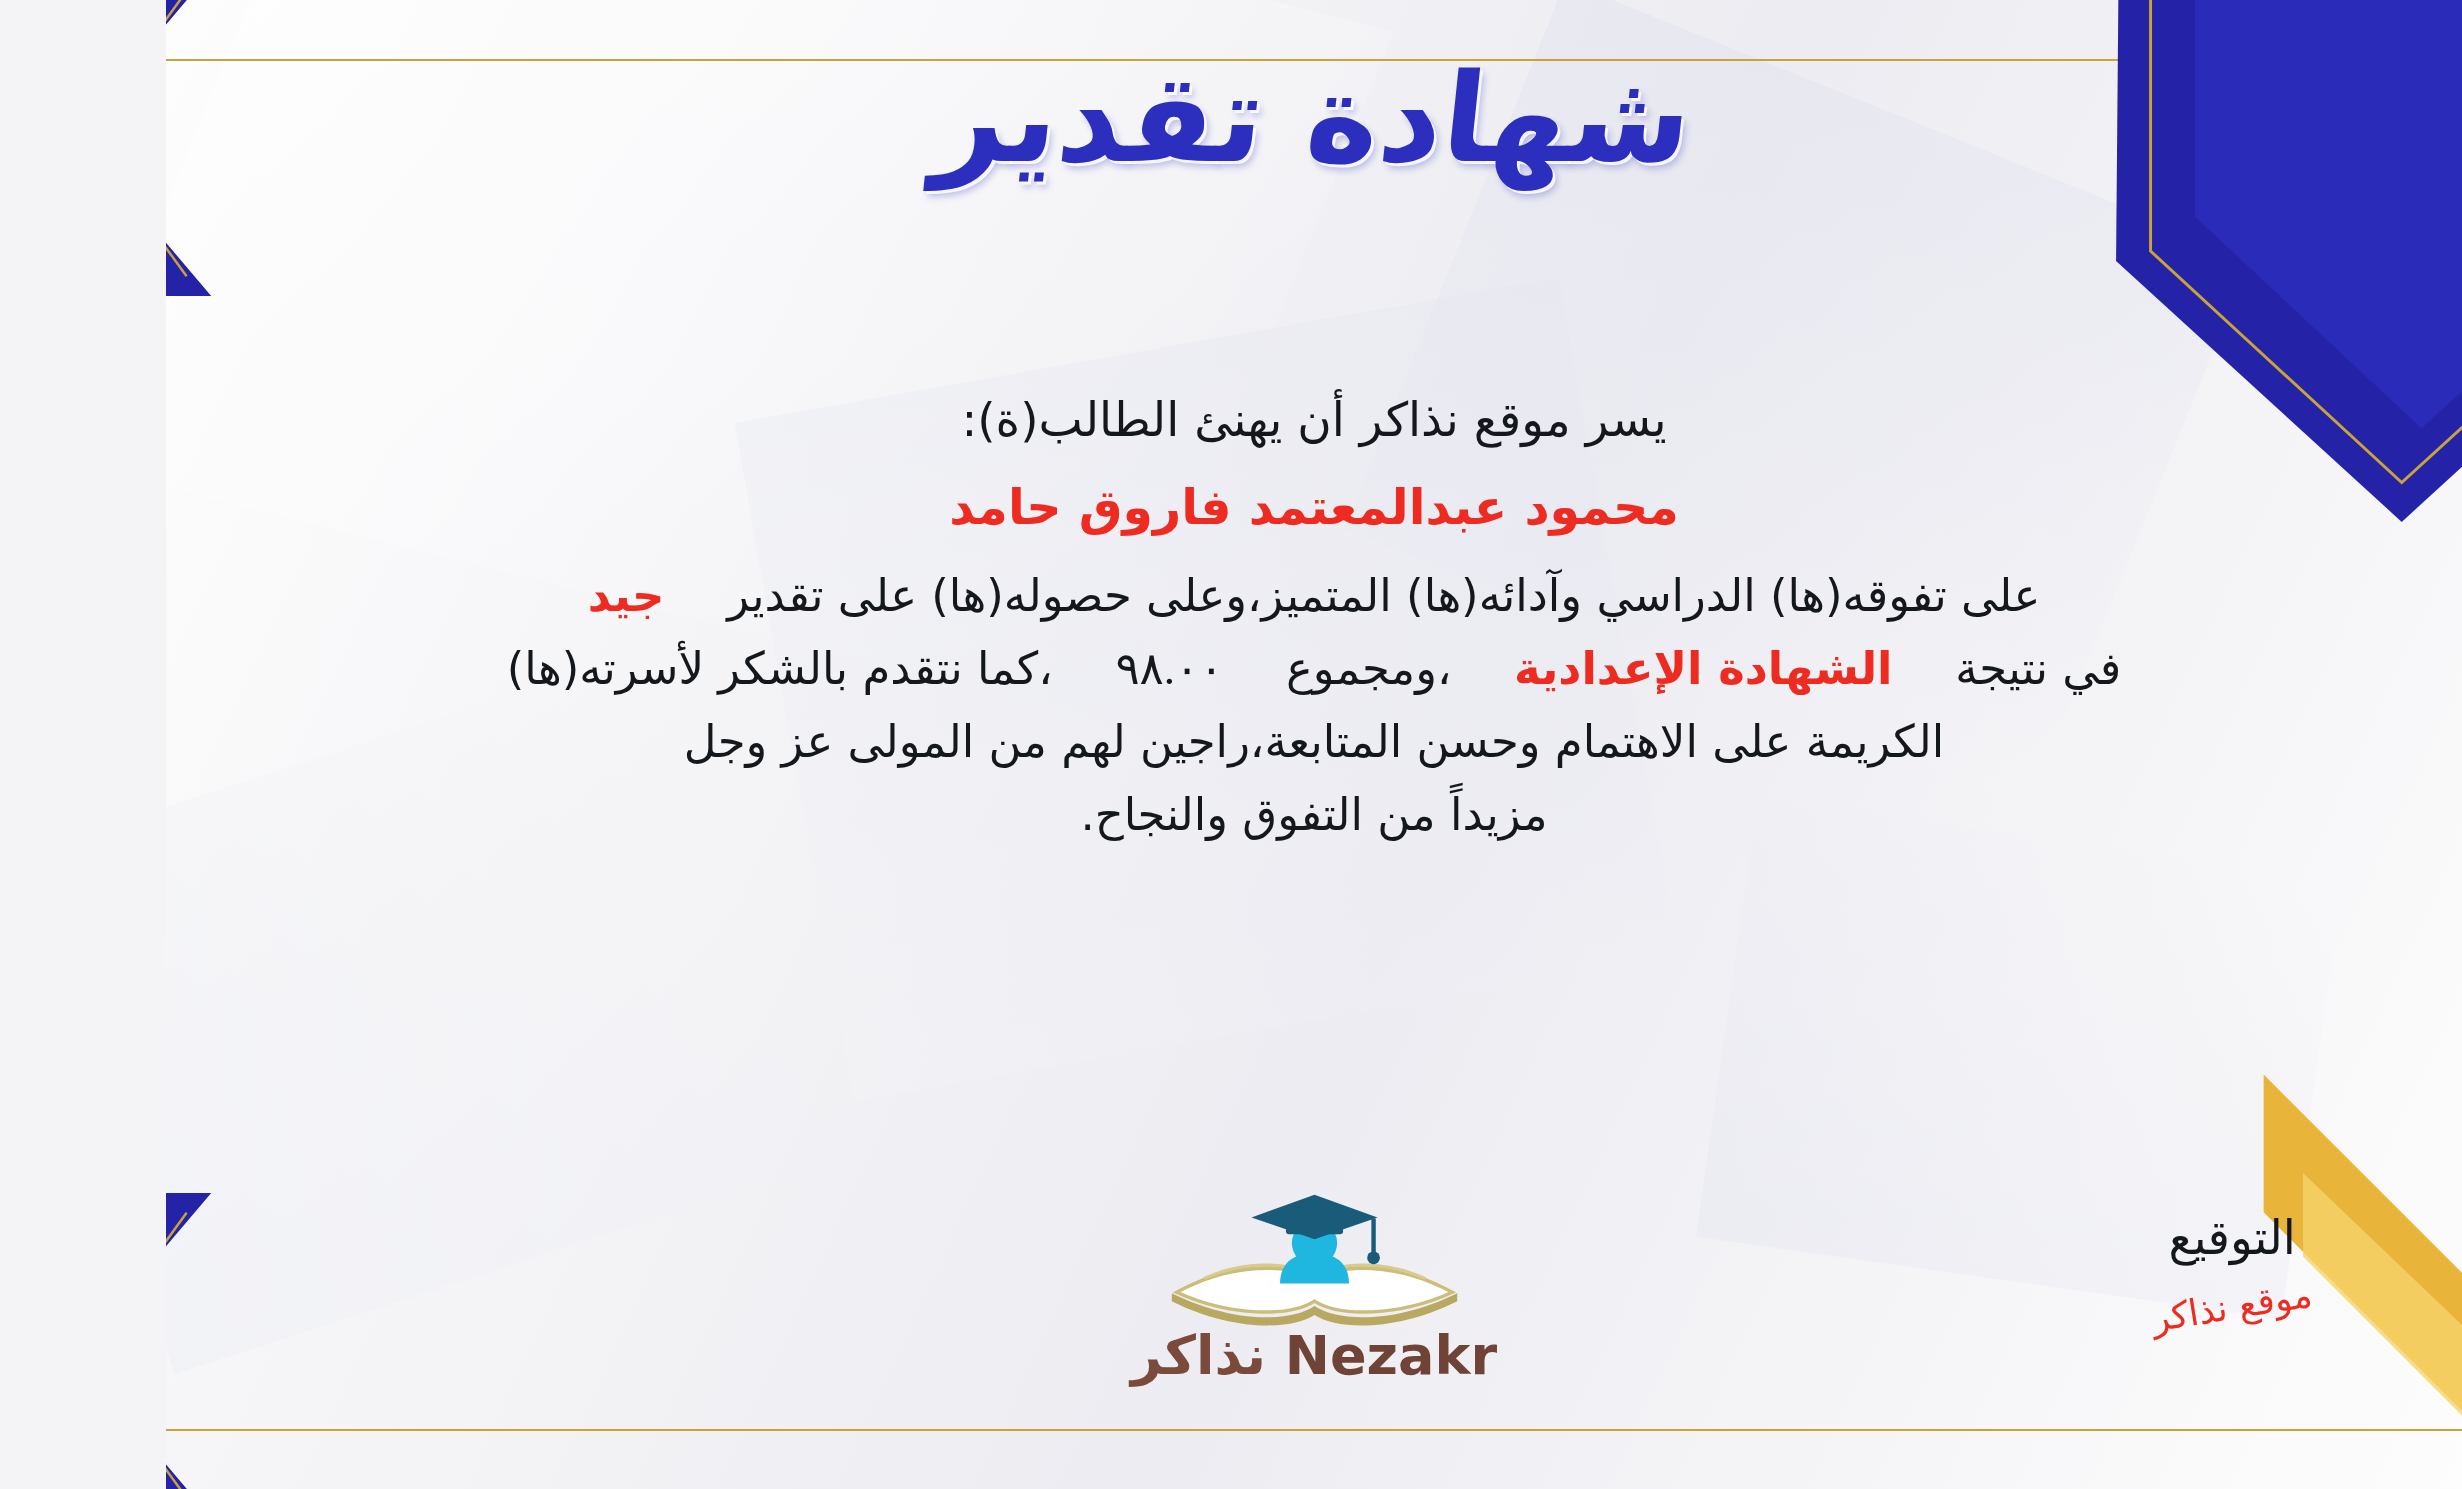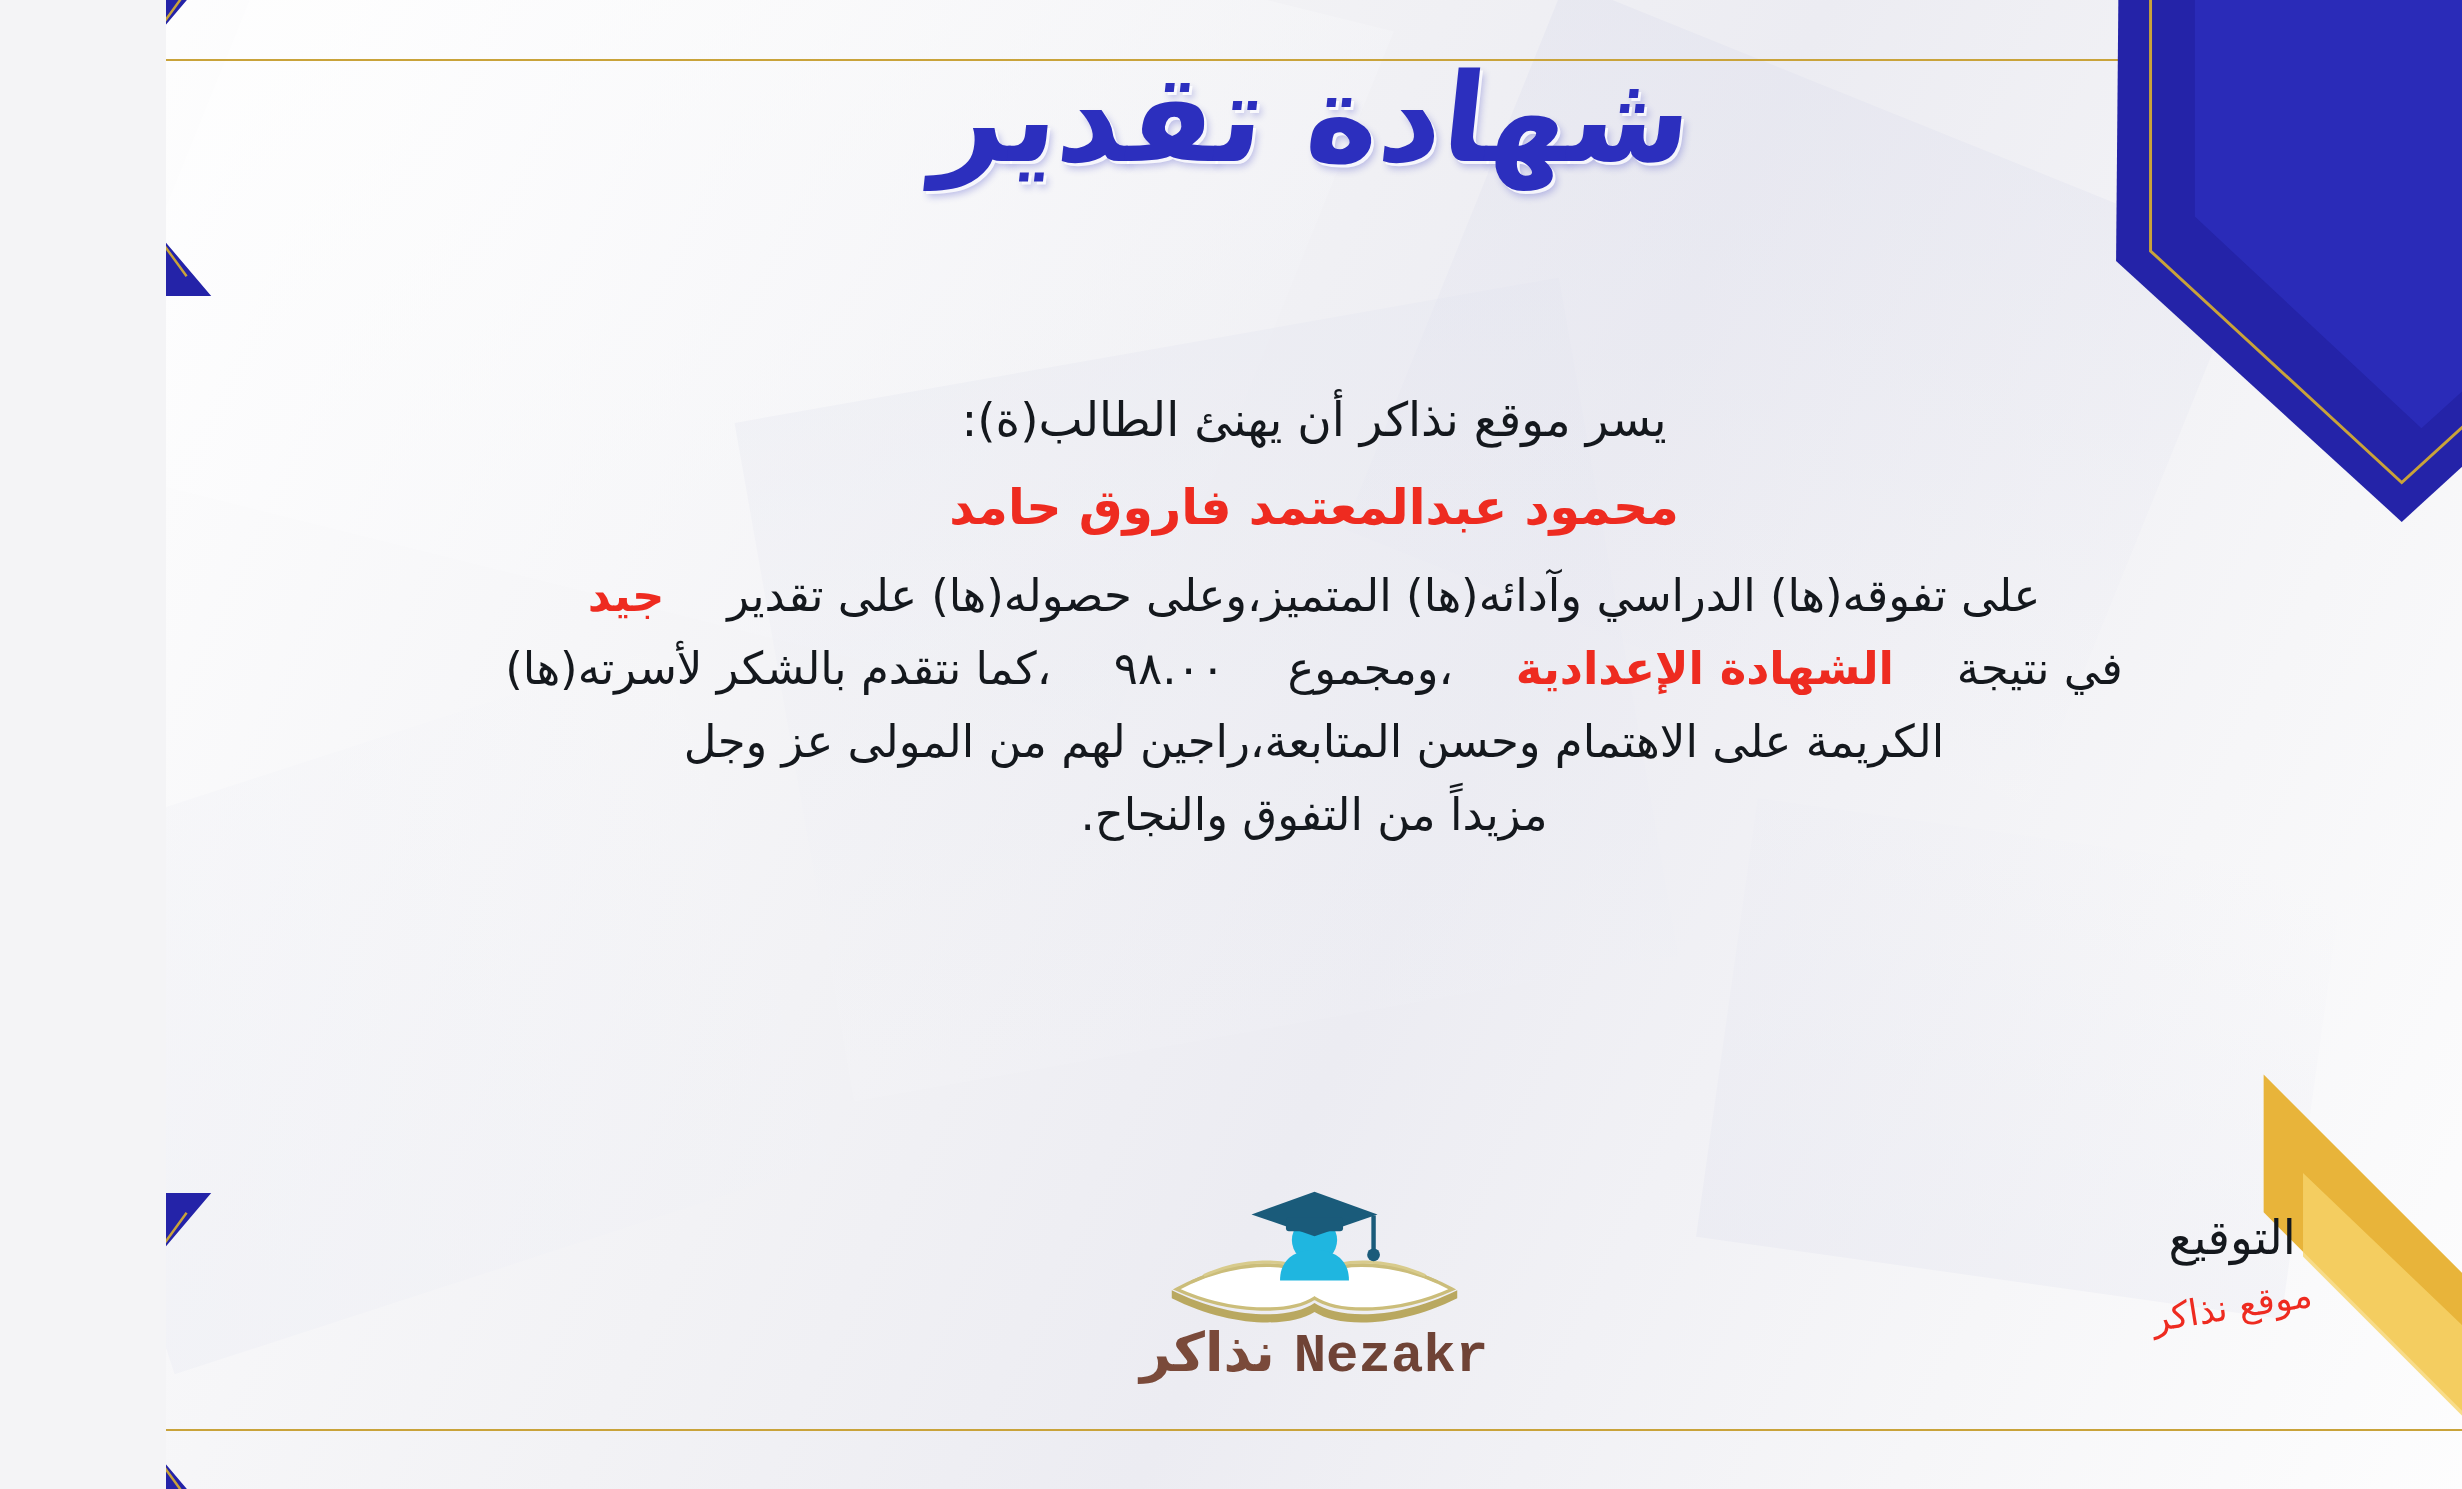--- a/index.html
+++ b/index.html
@@ -131,21 +131,21 @@
     margin-bottom: 24.6px;
     letter-spacing: 0.5px;
   }
   .para {
     font-size: 45px;
     line-height: 1.62;
     text-align: center;
   }
   .hl { color: #ee2b20; font-weight: bold; }
   .sp { display: inline-block; width: 34px; }
-  .num { letter-spacing: 1px; }
+  .num { letter-spacing: 1px; font-family: Liberation Serif, serif; }
 
   
   .sign-area {
     position: absolute;
     right: 315px;
     bottom: 163px;
     z-index: 8;
     text-align: center;
     direction: rtl;
   }
@@ -173,21 +173,21 @@
     align-items: center;
   }
   .logo-word {
     margin-top: -3px;
     font-size: 54px;
     font-weight: bold;
     color: #7a4a3a;
     letter-spacing: 0px;
     direction: rtl;
   }
-  .logo-word .lat { color: #6f4336; font-family: Liberation Mono, monospace; }
+  .logo-word .lat { color: #6f4336; }
 </style>
 </head>
 <body>
 
 <div class="page">
 
   <div class="facet f1"></div>
   <div class="facet f2"></div>
   <div class="facet f3"></div>
   <div class="facet f4"></div>

